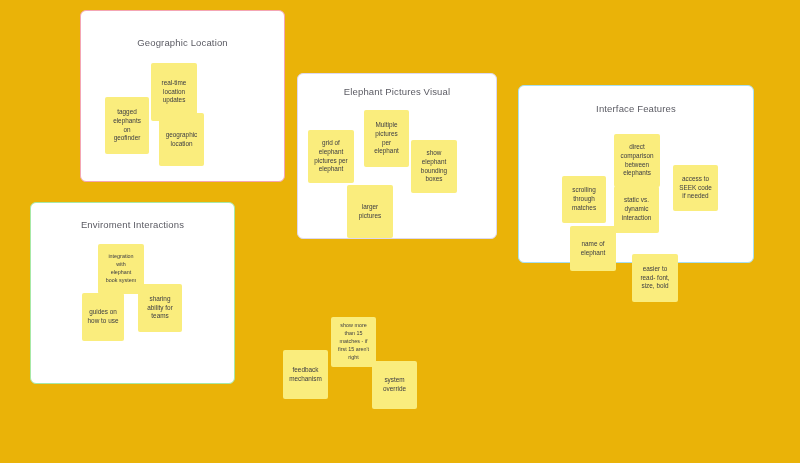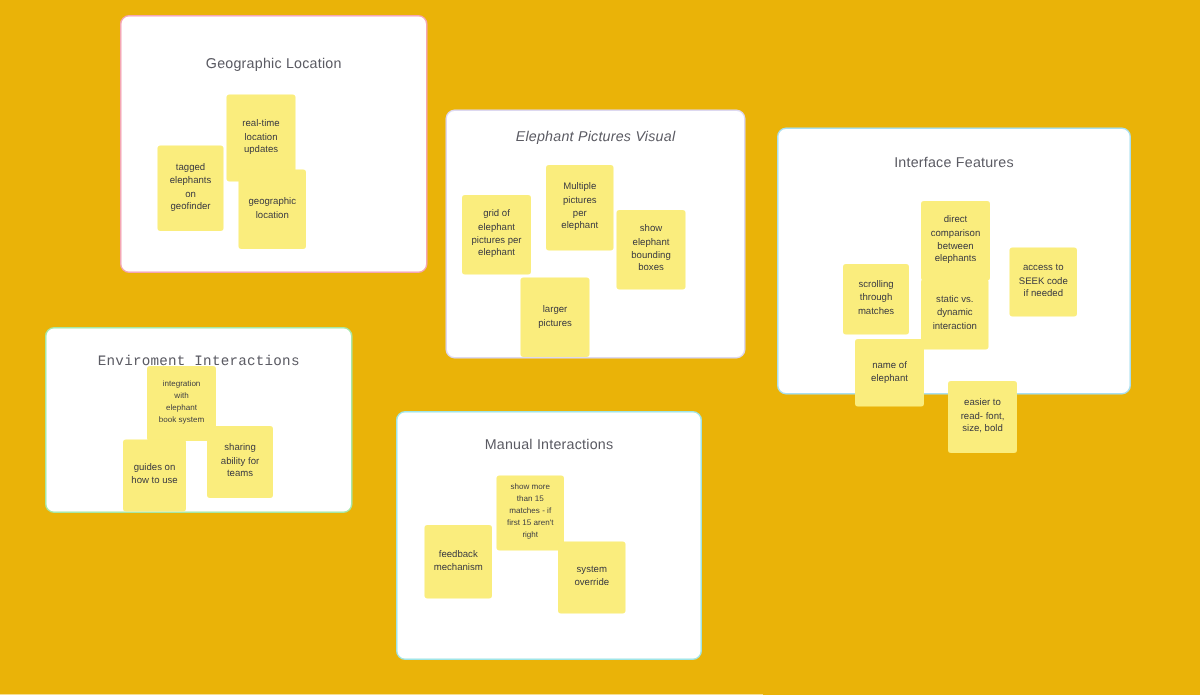--- a/index.html
+++ b/index.html
@@ -85,21 +85,21 @@
       <span class="note-text">tagged
 elephants
 on
 geofinder</span>
     </div>
     <div class="note nmd" style="left: 159px; top: 113px; width: 45px; height: 53px; background: rgb(250, 237, 125); color: rgb(60, 60, 67);">
       <span class="note-text">geographic
 location</span>
     </div>
     <div class="frame" style="left: 297px; top: 73px; width: 200px; height: 166px; border-color: rgb(221, 216, 240);">
-      <div class="frame-title" style="top: 12px; color: rgb(91, 91, 99); font-style: italic;">Elephant Pictures Visual</div>
+      <div class="frame-title" style="top: 12px; color: rgb(91, 91, 99);">Elephant Pictures Visual</div>
     </div>
     <div class="note nmd" style="left: 308px; top: 130px; width: 46px; height: 53px; background: rgb(250, 237, 125); color: rgb(60, 60, 67);">
       <span class="note-text">grid of
 elephant
 pictures per
 elephant</span>
     </div>
     <div class="note nmd" style="left: 364px; top: 110px; width: 45px; height: 57px; background: rgb(250, 237, 125); color: rgb(60, 60, 67);">
       <span class="note-text">Multiple
 pictures
@@ -142,40 +142,37 @@
     </div>
     <div class="note nmd" style="left: 570px; top: 226px; width: 46px; height: 45px; background: rgb(250, 237, 125); color: rgb(60, 60, 67);">
       <span class="note-text">name of
 elephant</span>
     </div>
     <div class="note nmd" style="left: 632px; top: 254px; width: 46px; height: 48px; background: rgb(250, 237, 125); color: rgb(60, 60, 67);">
       <span class="note-text">easier to
 read- font,
 size, bold</span>
     </div>
-    <div class="frame" style="left: 30px; top: 218px; width: 205px; height: 124px; border-color: rgb(167, 232, 167); font-family: Liberation Mono, monospace;">
+    <div class="frame" style="left: 30px; top: 202px; width: 205px; height: 182px; border-color: rgb(167, 232, 167);">
       <div class="frame-title" style="top: 16px; color: rgb(91, 91, 99);">Enviroment Interactions</div>
     </div>
     <div class="note nsm" style="left: 98px; top: 244px; width: 46px; height: 50px; background: rgb(250, 237, 125); color: rgb(60, 60, 67);">
       <span class="note-text">integration
 with
 elephant
 book system</span>
     </div>
     <div class="note nmd" style="left: 82px; top: 293px; width: 42px; height: 48px; background: rgb(250, 237, 125); color: rgb(60, 60, 67);">
       <span class="note-text">guides on
 how to use</span>
     </div>
     <div class="note nmd" style="left: 138px; top: 284px; width: 44px; height: 48px; background: rgb(250, 237, 125); color: rgb(60, 60, 67);">
       <span class="note-text">sharing
 ability for
 teams</span>
-    </div>
-    <div class="frame" style="left: 264px; top: 274px; width: 204px; height: 166px; border-color: rgb(159, 229, 232);">
-      <div class="frame-title" style="top: 16px; color: rgb(91, 91, 99);">Manual Interactions</div>
     </div>
     <div class="note nsm" style="left: 331px; top: 317px; width: 45px; height: 50px; background: rgb(250, 237, 125); color: rgb(60, 60, 67);">
       <span class="note-text">show more
 than 15
 matches - if
 first 15 aren't
 right</span>
     </div>
     <div class="note nmd" style="left: 283px; top: 350px; width: 45px; height: 49px; background: rgb(250, 237, 125); color: rgb(60, 60, 67);">
       <span class="note-text">feedback

